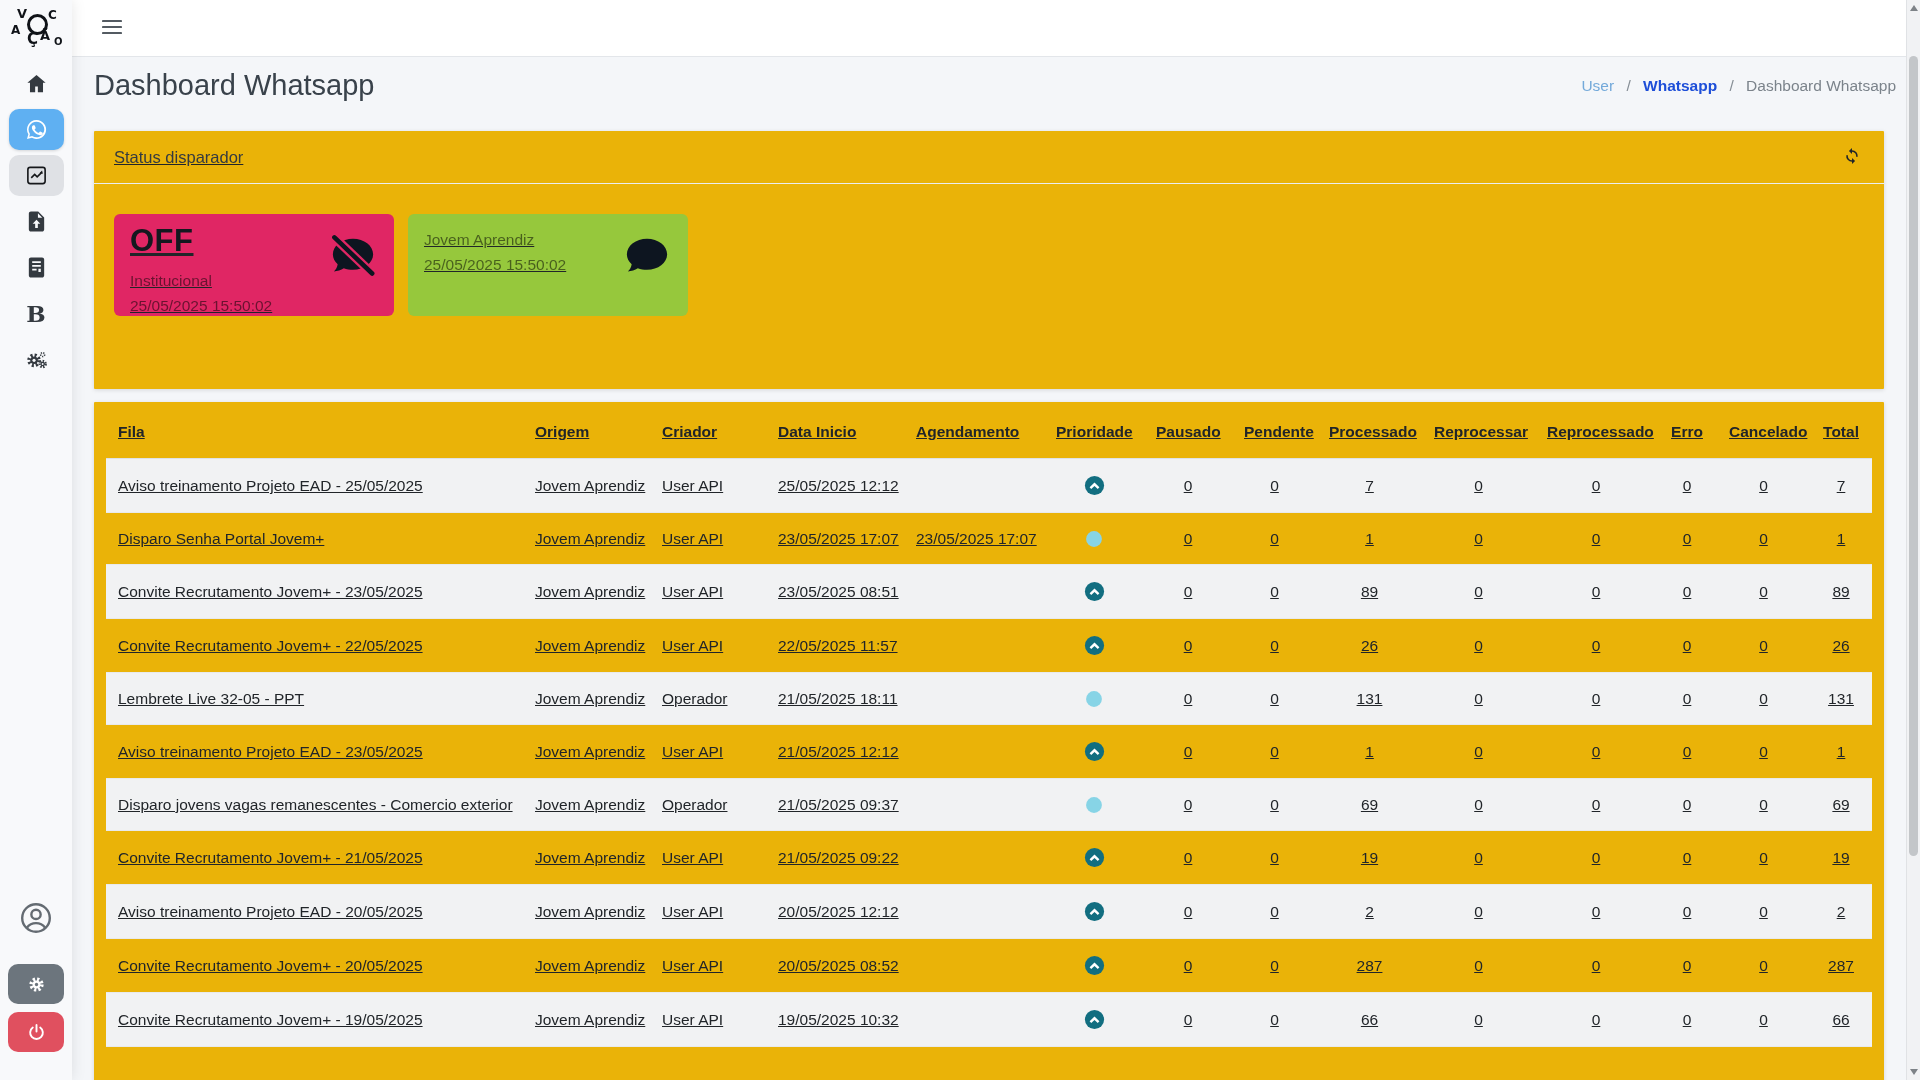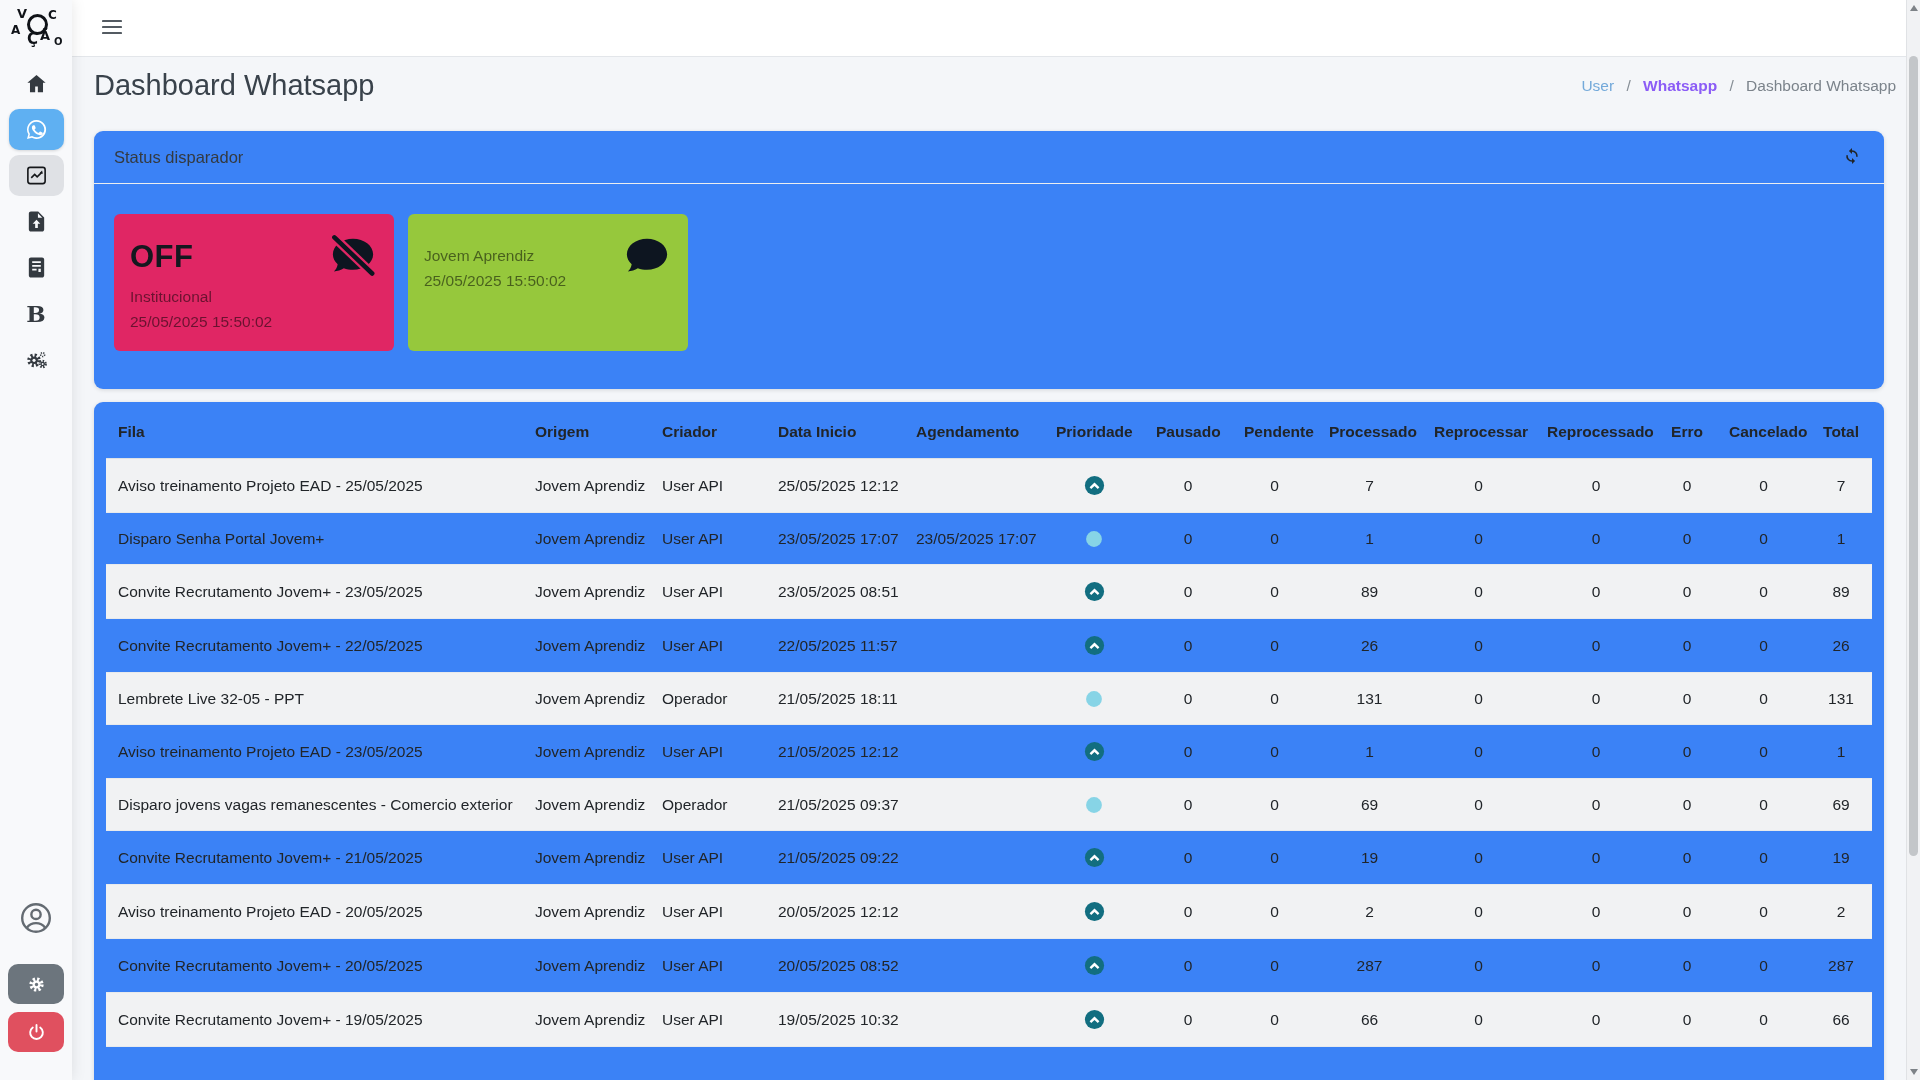--- a/index.html
+++ b/index.html
@@ -39,36 +39,36 @@
           border-bottom:1px solid #e3e6ea;z-index:5;}
   .hamburger{position:absolute;left:28px;top:18px;width:24px;height:20px;background:none;border:none;
              color:#545b62;cursor:pointer;padding:0;}
   .hamburger svg{width:20px;height:16px;}
 
   
   .page-title{position:absolute;left:94px;top:69px;font-size:29px;font-weight:500;color:#39424b;}
   .breadcrumb{position:absolute;right:24px;top:77px;font-size:15.5px;color:#6c757d;white-space:nowrap;}
   .bc-link{color:#73a9da;text-decoration:none;cursor:pointer;}
   .bc-sep{margin:0 8px;color:#868e96;}
-  .bc-section{color:#8b5cf6;font-weight:600;text-decoration:none;cursor:pointer;}
+  .bc-section{color:#1d4ed8;font-weight:600;text-decoration:none;cursor:pointer;}
   .bc-current{color:#7b838b;}
 
   
-  .card{position:absolute;left:94px;width:1790px;background:#3b82f6;border-radius:9px;
-        box-shadow:0 1px 4px rgba(0,0,0,.13);}
+  .card{position:absolute;left:94px;width:1790px;background:#eab308;border-radius:1px;
+        box-shadow:0 1px 4px rgba(0,0,0,.13);text-decoration:underline;}
   .card-header{height:52px;display:flex;align-items:center;padding:0 20px;border-bottom:1px solid #ebeef1;}
   .card-title{font-size:16.5px;color:#343a40;}
   .card-tool{margin-left:auto;background:none;border:none;color:#212529;cursor:pointer;padding:2px;}
   .card-tool svg{width:20px;height:20px;display:block;}
   .card-status{top:131px;height:258px;}
   .card-queues{top:402px;height:700px;border-bottom-left-radius:0;border-bottom-right-radius:0;}
 
   
   .tiles{display:flex;gap:14px;padding:30px 20px 0 20px;}
-  .tile{width:280px;height:137px;border-radius:6px;padding:20px 16px;position:relative;box-sizing:border-box;}
+  .tile{width:280px;height:102px;border-radius:6px;padding:4px 16px;position:relative;box-sizing:border-box;}
   .tile-state{font-size:31px;font-weight:800;color:#14181f;letter-spacing:.5px;line-height:1.2;margin-top:4px;}
   .tile-name{font-size:15.5px;color:rgba(0,0,0,.52);margin-top:13px;}
   .tile-time{font-size:15.5px;color:rgba(0,0,0,.52);margin-top:7px;}
   .tile-icon{position:absolute;top:20px;right:16px;width:50px;height:46px;color:#0d1520;}
   .tile-icon svg{width:50px;height:46px;}
 
   
   .card-body.table-wrap{padding:4px 12px 0 12px;}
   table.queues-table{width:1766px;border-collapse:collapse;table-layout:fixed;}
   .queues-table th{font-size:15.5px;font-weight:700;color:#212529;text-align:left;

